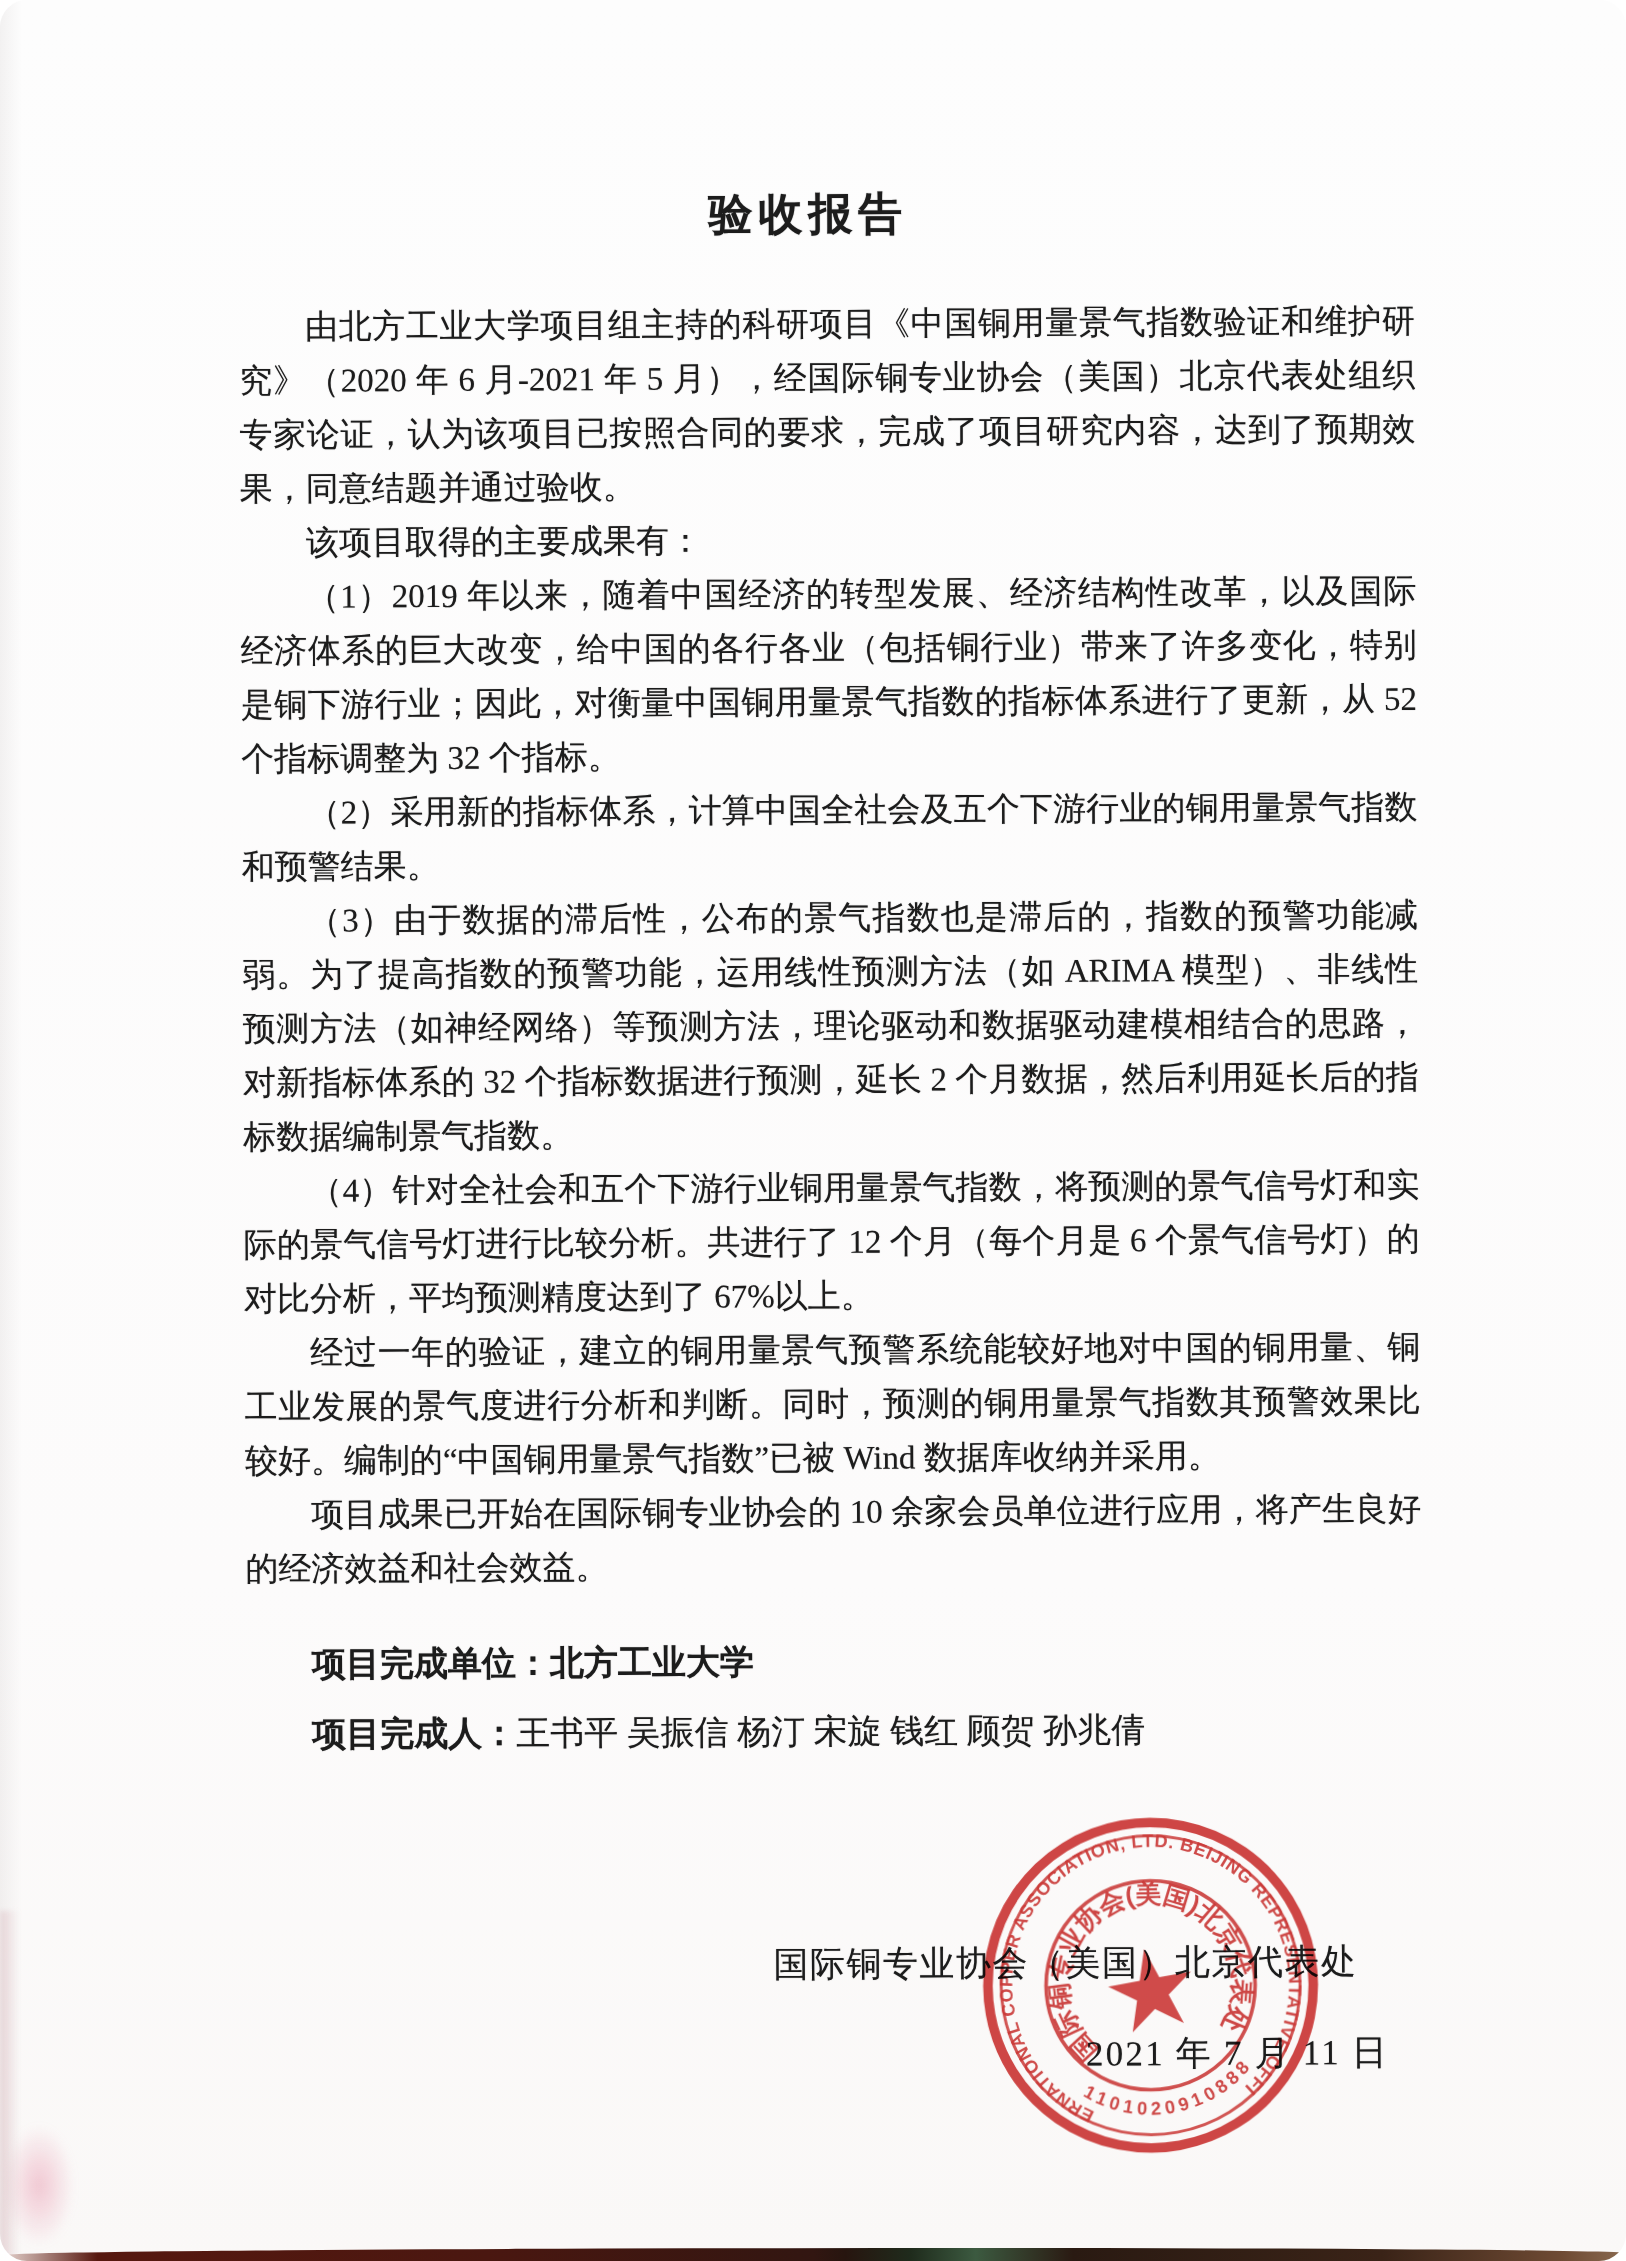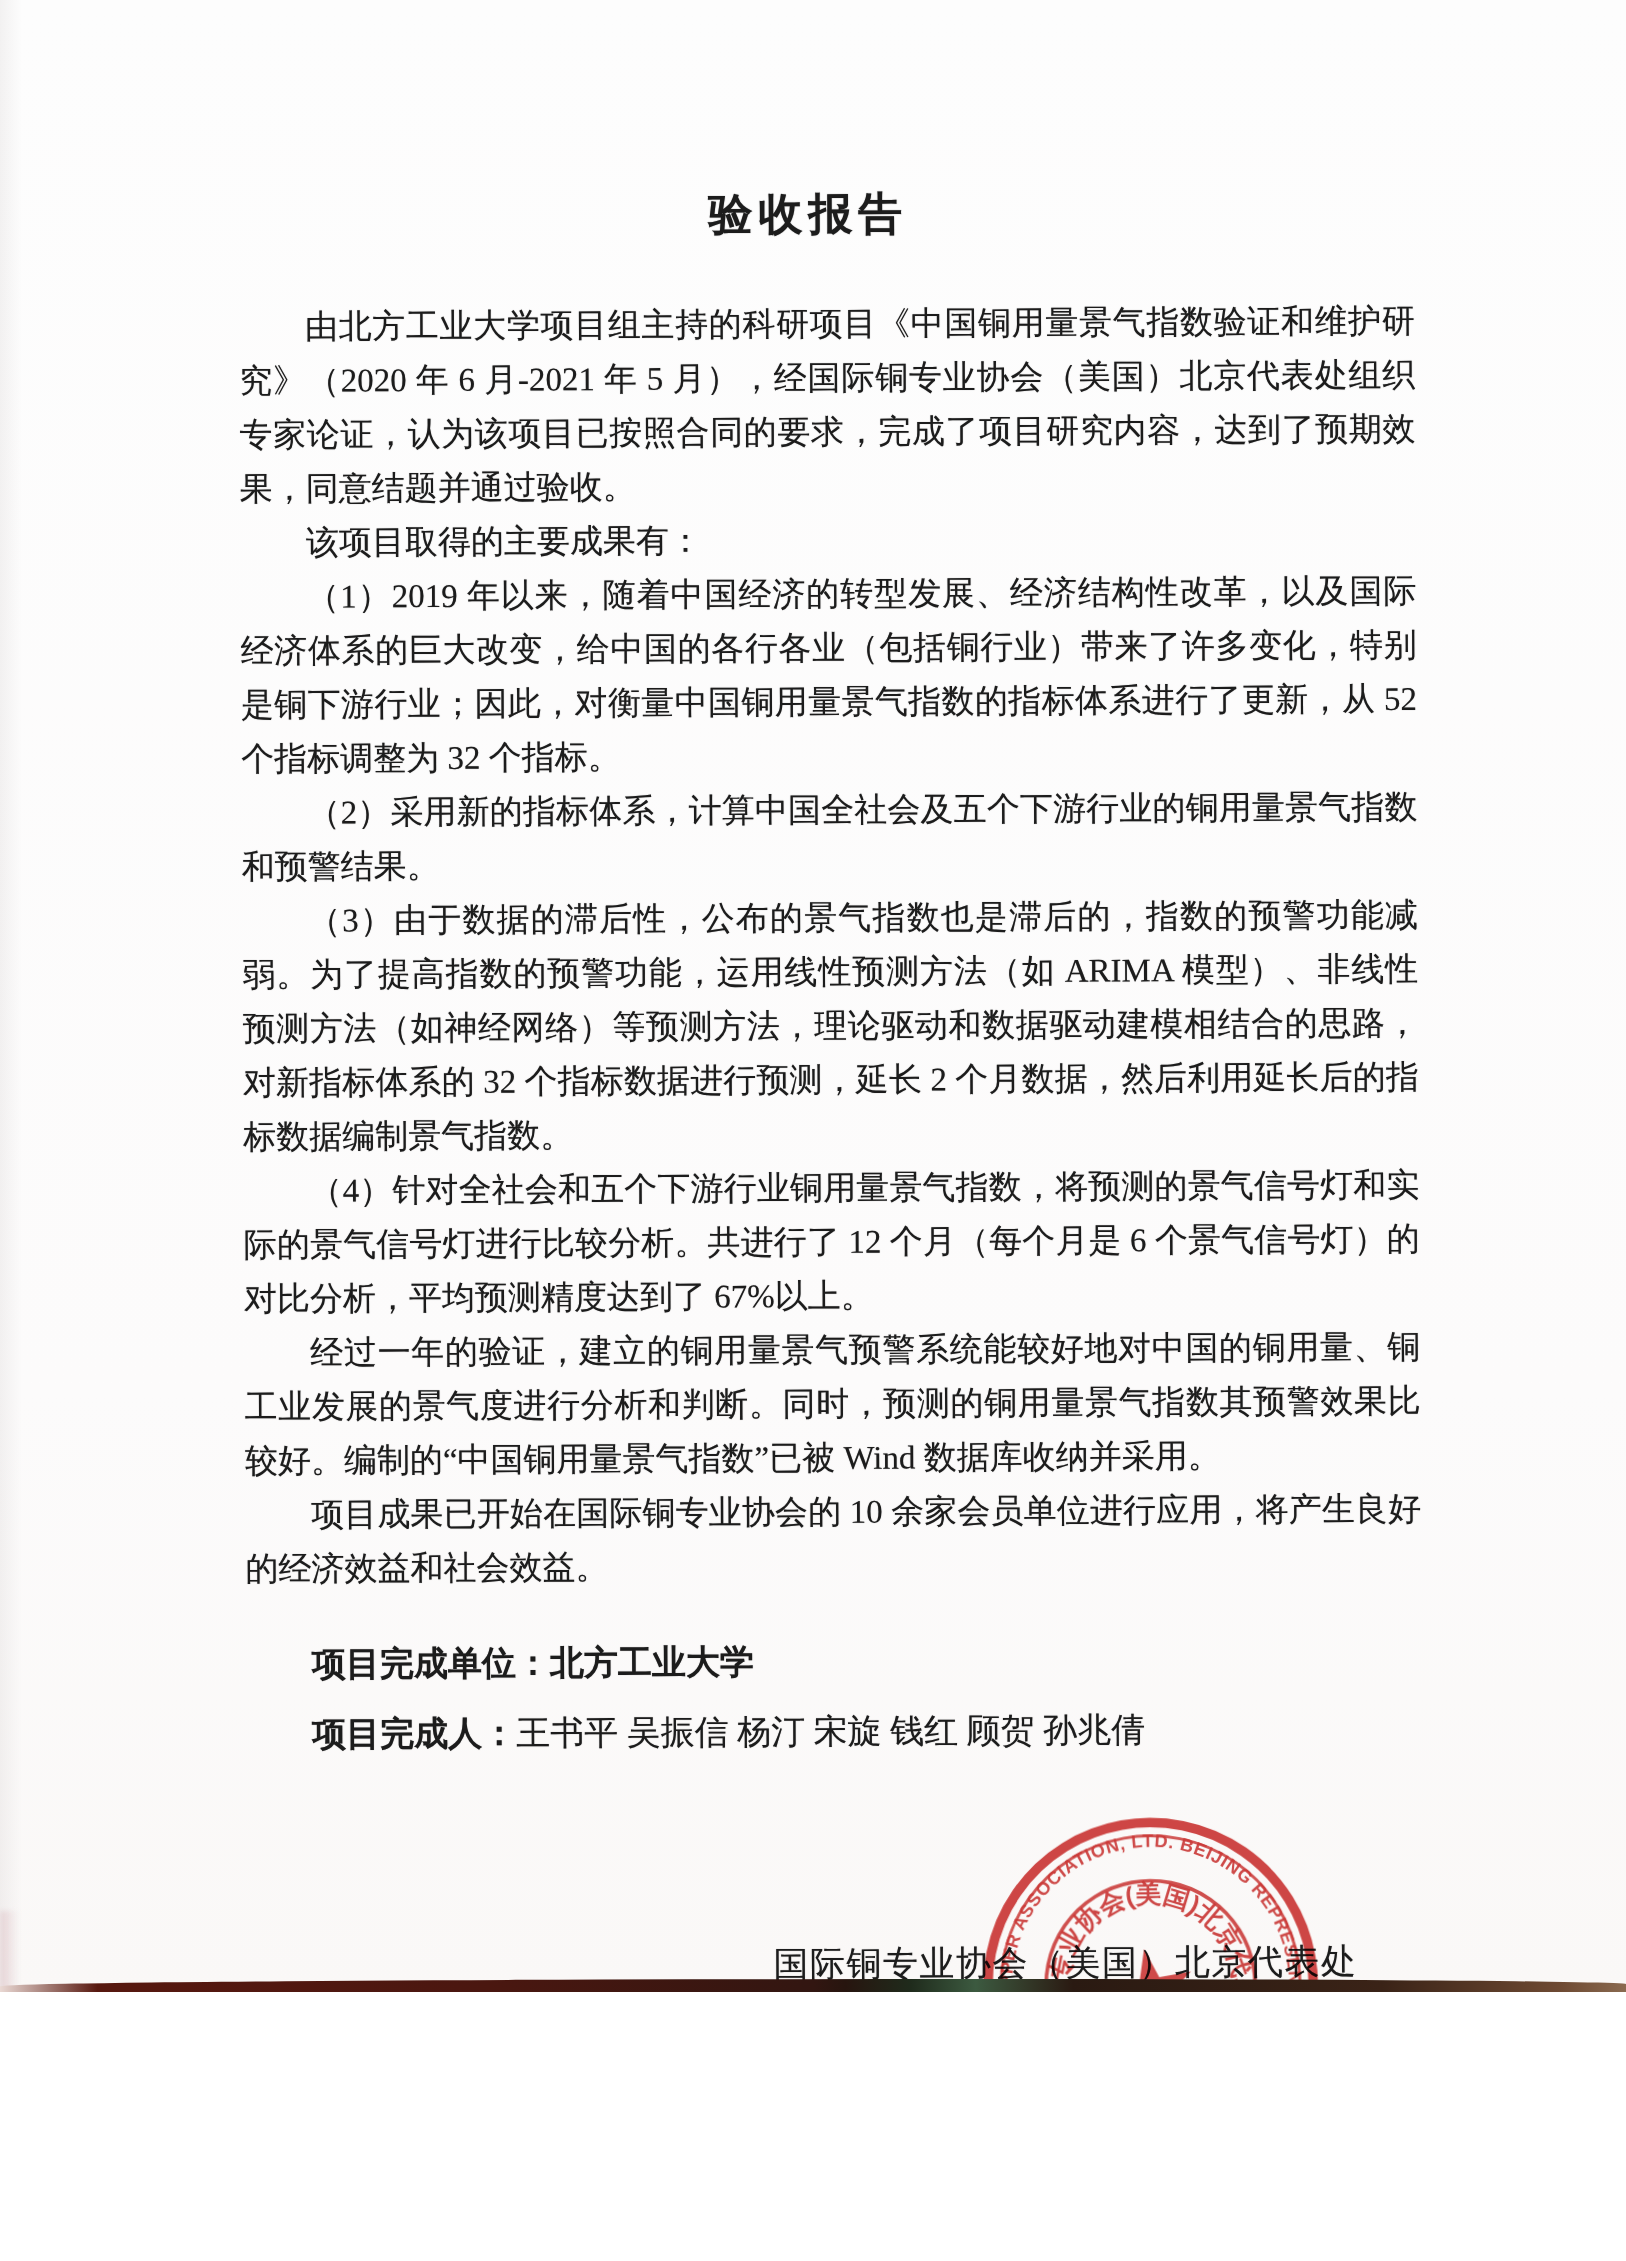--- a/index.html
+++ b/index.html
@@ -1,24 +1,25 @@
 <!DOCTYPE html>
 <html style="font-size:11.8px"><head>
 <meta charset="utf-8">
 <style>
   html,body{margin:0;padding:0;}
   .page{
     position:relative;
-    width:1626px;height:1992px;
+    width:1626px;height:2261px;
     background:#fdfdfd;
     background-image:linear-gradient(90deg, rgba(210,205,205,.25) 0, rgba(255,255,255,0) 22px),
                      linear-gradient(180deg, #fdfdfd 0%, #fcfbfb 70%, #faf8f7 100%);
     overflow:hidden;
     font-family:"Liberation Serif","DejaVu Serif",serif;
     color:#1c1c1c;
+    border-radius:27px;
   }
   .content{
     position:absolute;left:0;top:0;width:100%;height:100%;
     transform:rotate(-0.3deg);
     transform-origin:50% 1103px;
   }
   .doc-title{
     position:absolute;top:185px;left:0;width:100%;
     margin:0;text-align:center;
     font-size:44px;font-weight:bold;letter-spacing:5.9px;

